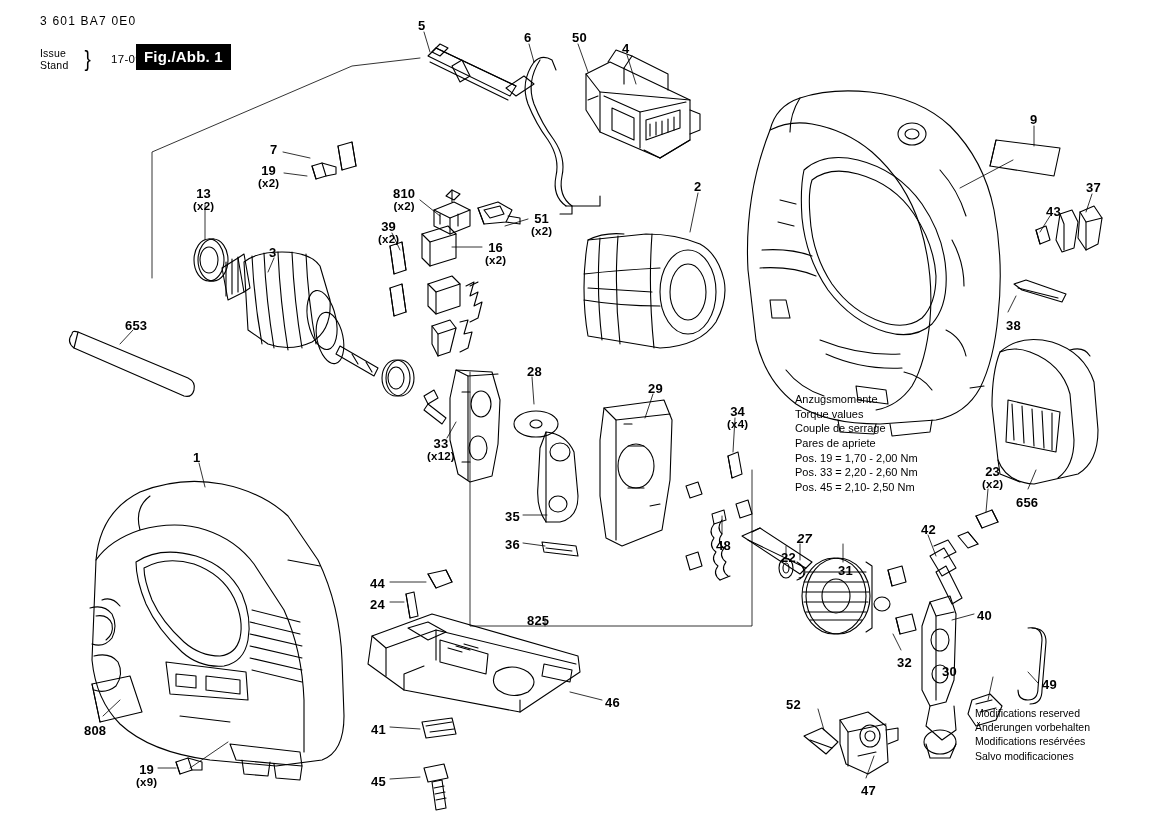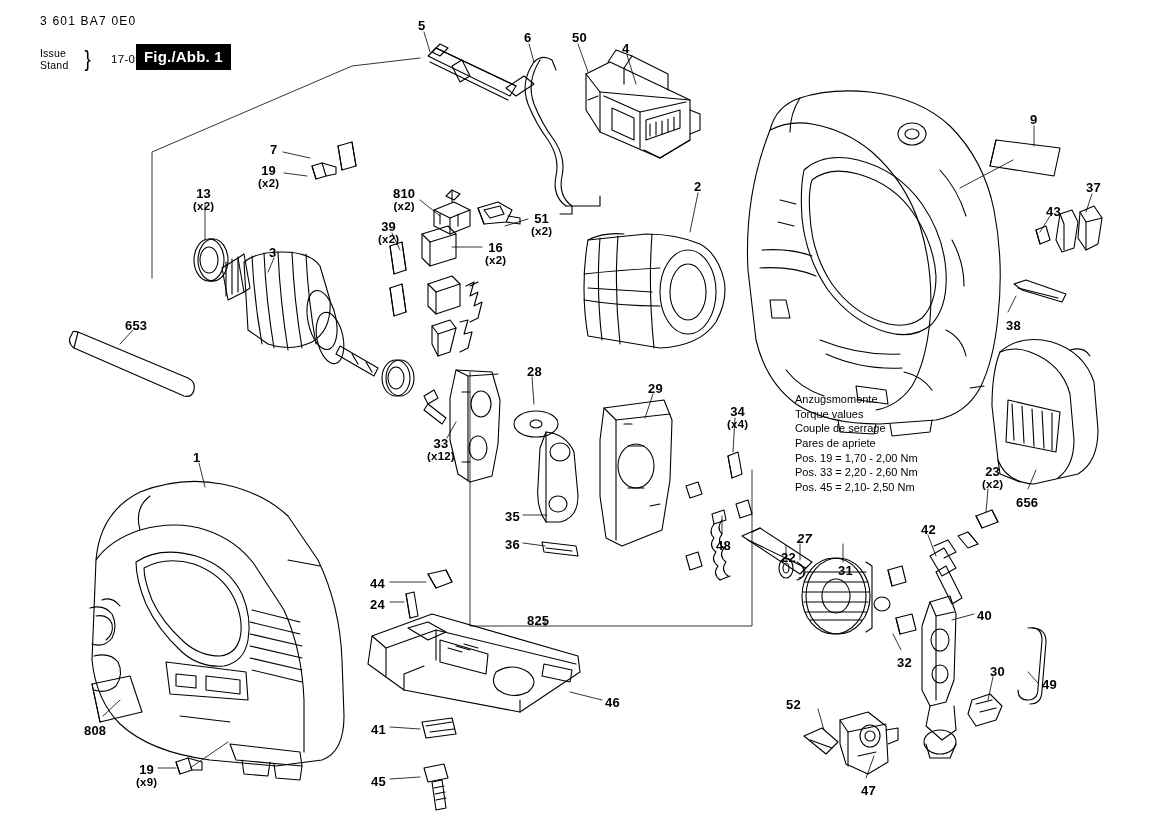--- a/index.html
+++ b/index.html
@@ -536,20 +536,26 @@
   <div class="torque">
     <div>Anzugsmomente</div>
     <div>Torque values</div>
     <div>Couple de serrage</div>
     <div>Pares de apriete</div>
     <div>Pos. 19 = 1,70 - 2,00 Nm</div>
     <div>Pos. 33 = 2,20 - 2,60 Nm</div>
     <div>Pos. 45 = 2,10- 2,50 Nm</div>
   </div>
 
+  <div class="modnote">
+    <div>Modifications reserved</div>
+    <div>Änderungen vorbehalten</div>
+    <div>Modifications resérvées</div>
+    <div>Salvo modificaciones</div>
+  </div>
 
   <div id="callout-layer">
       <div class="lbl ctr" style="left: 418px; top: 18px;"><span>5</span></div>
       <div class="lbl ctr" style="left: 524px; top: 30px;"><span>6</span></div>
       <div class="lbl ctr" style="left: 572px; top: 30px;"><span>50</span></div>
       <div class="lbl ctr" style="left: 622px; top: 41px;"><span>4</span></div>
       <div class="lbl ctr" style="left: 1030px; top: 112px;"><span>9</span></div>
       <div class="lbl ctr" style="left: 270px; top: 142px;"><span>7</span></div>
       <div class="lbl ctr" style="left: 258px; top: 163px;"><span>19</span><span class="qty">(x2)</span></div>
       <div class="lbl ctr" style="left: 1086px; top: 180px;"><span>37</span></div>
@@ -576,21 +582,21 @@
       <div class="lbl ctr" style="left: 838px; top: 531px; margin-top: 32px;"><span>31</span></div>
       <div class="lbl ctr" style="left: 921px; top: 522px;"><span>42</span></div>
       <div class="lbl ctr" style="left: 505px; top: 537px;"><span>36</span></div>
       <div class="lbl ctr" style="left: 716px; top: 538px;"><span>48</span></div>
       <div class="lbl ctr" style="left: 370px; top: 576px;"><span>44</span></div>
       <div class="lbl ctr" style="left: 370px; top: 597px;"><span>24</span></div>
       <div class="lbl ctr" style="left: 527px; top: 613px;"><span>825</span></div>
       <div class="lbl ctr" style="left: 977px; top: 608px;"><span>40</span></div>
       <div class="lbl ctr" style="left: 897px; top: 655px;"><span>32</span></div>
       <div class="lbl ctr" style="left: 84px; top: 723px;"><span>808</span></div>
-      <div class="lbl ctr" style="left: 990px; top: 664px;"><span>30</span></div>
+      <div class="lbl ctr" style="left: 942px; top: 664px;"><span>30</span></div>
       <div class="lbl ctr" style="left: 1042px; top: 677px;"><span>49</span></div>
       <div class="lbl ctr" style="left: 605px; top: 695px;"><span>46</span></div>
       <div class="lbl ctr" style="left: 371px; top: 722px;"><span>41</span></div>
       <div class="lbl ctr" style="left: 786px; top: 697px;"><span>52</span></div>
       <div class="lbl ctr" style="left: 136px; top: 762px;"><span>19</span><span class="qty">(x9)</span></div>
       <div class="lbl ctr" style="left: 371px; top: 774px;"><span>45</span></div>
       <div class="lbl ctr" style="left: 861px; top: 783px; text-align: center;"><span>47</span></div>
     </div>
 
 </div>

